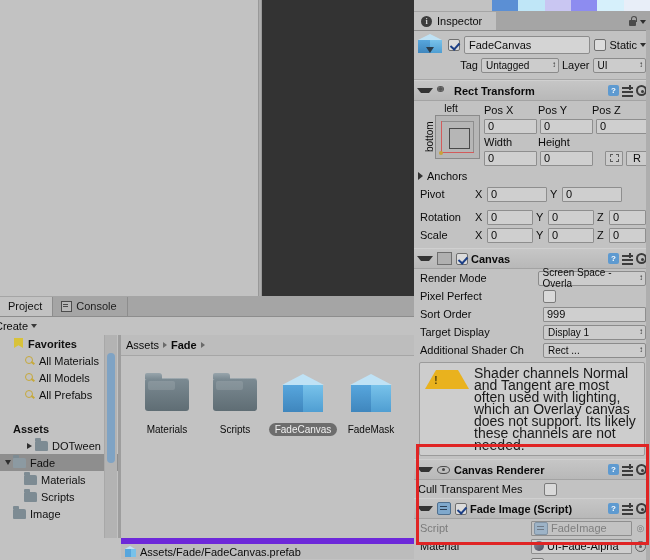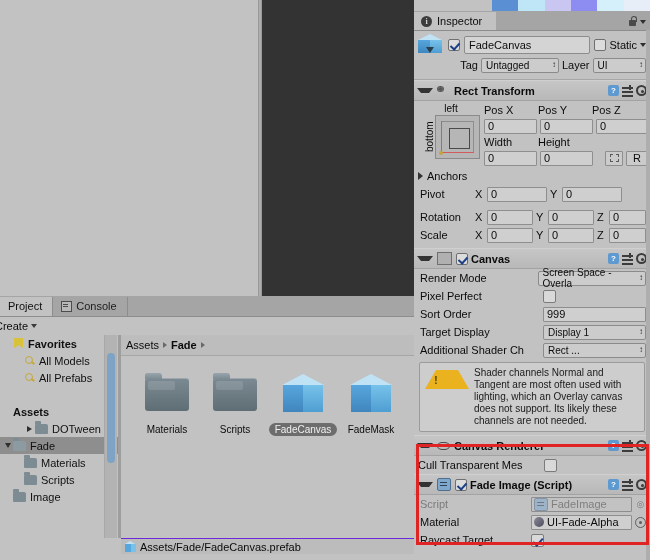--- a/index.html
+++ b/index.html
@@ -97,21 +97,21 @@
   .cube{width:42px;height:40px;position:relative;}
   .cube .top{position:absolute;left:0;top:0;width:0;height:0;
      border-left:21px solid transparent;border-right:21px solid transparent;
      border-bottom:11px solid #bfe2f5;}
   .cube .lf{position:absolute;left:1px;top:11px;width:20px;height:27px;
      background:linear-gradient(180deg,#57a6dd,#3f86bd);}
   .cube .rt{position:absolute;left:21px;top:11px;width:20px;height:27px;
      background:linear-gradient(180deg,#78c2ea,#4f9ed2);}
 
   #pstatus{position:absolute;left:121px;right:0;bottom:0;height:22px;background:#c2c2c2;}
-  #pstatus .bar{height:15px;background:#bcbcbc;border-top:1px solid #6d28d9;
+  #pstatus .bar{height:15px;background:#bcbcbc;border-top:6px solid #6d28d9;
      display:flex;align-items:center;gap:4px;padding-left:4px;font-size:11px;}
   .minicube{width:11px;height:11px;position:relative;flex:0 0 11px;}
   .minicube .t{position:absolute;left:0;top:0;width:0;height:0;
      border-left:5.5px solid transparent;border-right:5.5px solid transparent;
      border-bottom:3px solid #bfe2f5;}
   .minicube .l{position:absolute;left:0;top:3px;width:5.5px;height:8px;background:#57a6dd;}
   .minicube .r{position:absolute;left:5.5px;top:3px;width:5.5px;height:8px;background:#78c2ea;}
 
   
   #inspector{left:414px;top:11px;width:236px;height:549px;background:#c2c2c2;overflow:hidden;}
@@ -222,21 +222,21 @@
   .rbtn{width:22px;height:15px;background:#cbcbcb;border:1px solid #8e8e8e;border-radius:1px;
      font-size:11px;display:flex;align-items:center;justify-content:center;box-sizing:border-box;}
 
   
   .helpbox{margin:3px 5px;background:#cdcdcd;border:1px solid #9b9b9b;border-radius:2px;
      display:flex;gap:5px;padding:4px 5px;}
   .warn-tri{width:0;height:0;border-left:11px solid transparent;border-right:11px solid transparent;
      border-bottom:19px solid #e9b21e;position:relative;flex:0 0 22px;margin-top:3px;}
   .warn-tri:after{content:"!";position:absolute;left:-2.5px;top:6px;width:5px;font-size:10px;
      font-weight:bold;color:#4a3a06;text-align:center;line-height:10px;}
-  .helptext{font-size:10px;line-height:12px;color:#1a1a1a;}
+  .helptext{font-size:14px;line-height:12px;color:#1a1a1a;}
 
   
   .swatch{height:13px;border:1px solid #6a6a6a;box-sizing:border-box;}
   .dropper{width:12px;height:13px;position:relative;flex:0 0 12px;}
   .dropper:before{content:"";position:absolute;left:2px;top:5px;width:8px;height:2px;
      background:#3d3d3d;transform:rotate(-45deg);}
   .dropper:after{content:"";position:absolute;left:7px;top:1px;width:4px;height:4px;
      background:#3d3d3d;border-radius:50% 50% 50% 0;transform:rotate(45deg);}
 
   .objfield{height:15px;background:#cfcfcf;border:1px solid #8e8e8e;border-radius:1px;
@@ -285,20 +285,25 @@
       <span>Create</span>
       <span class="caretdn"></span>
     </div>
   </div>
 
   <div id="ptree">
       <div class="titem" style="padding-left: 2px;">
         <span class="tw"></span>
         <span class="favstar"></span>
         <span class="tlabel bold">Favorites</span>
+      </div>
+      <div class="titem" style="padding-left: 13px;">
+        <span class="tw"></span>
+        <span class="srch"></span>
+        <span class="tlabel">All Materials</span>
       </div>
       <div class="titem" style="padding-left: 13px;">
         <span class="tw"></span>
         <span class="srch"></span>
         <span class="tlabel">All Models</span>
       </div>
       <div class="titem" style="padding-left: 13px;">
         <span class="tw"></span>
         <span class="srch"></span>
         <span class="tlabel">All Prefabs</span>

